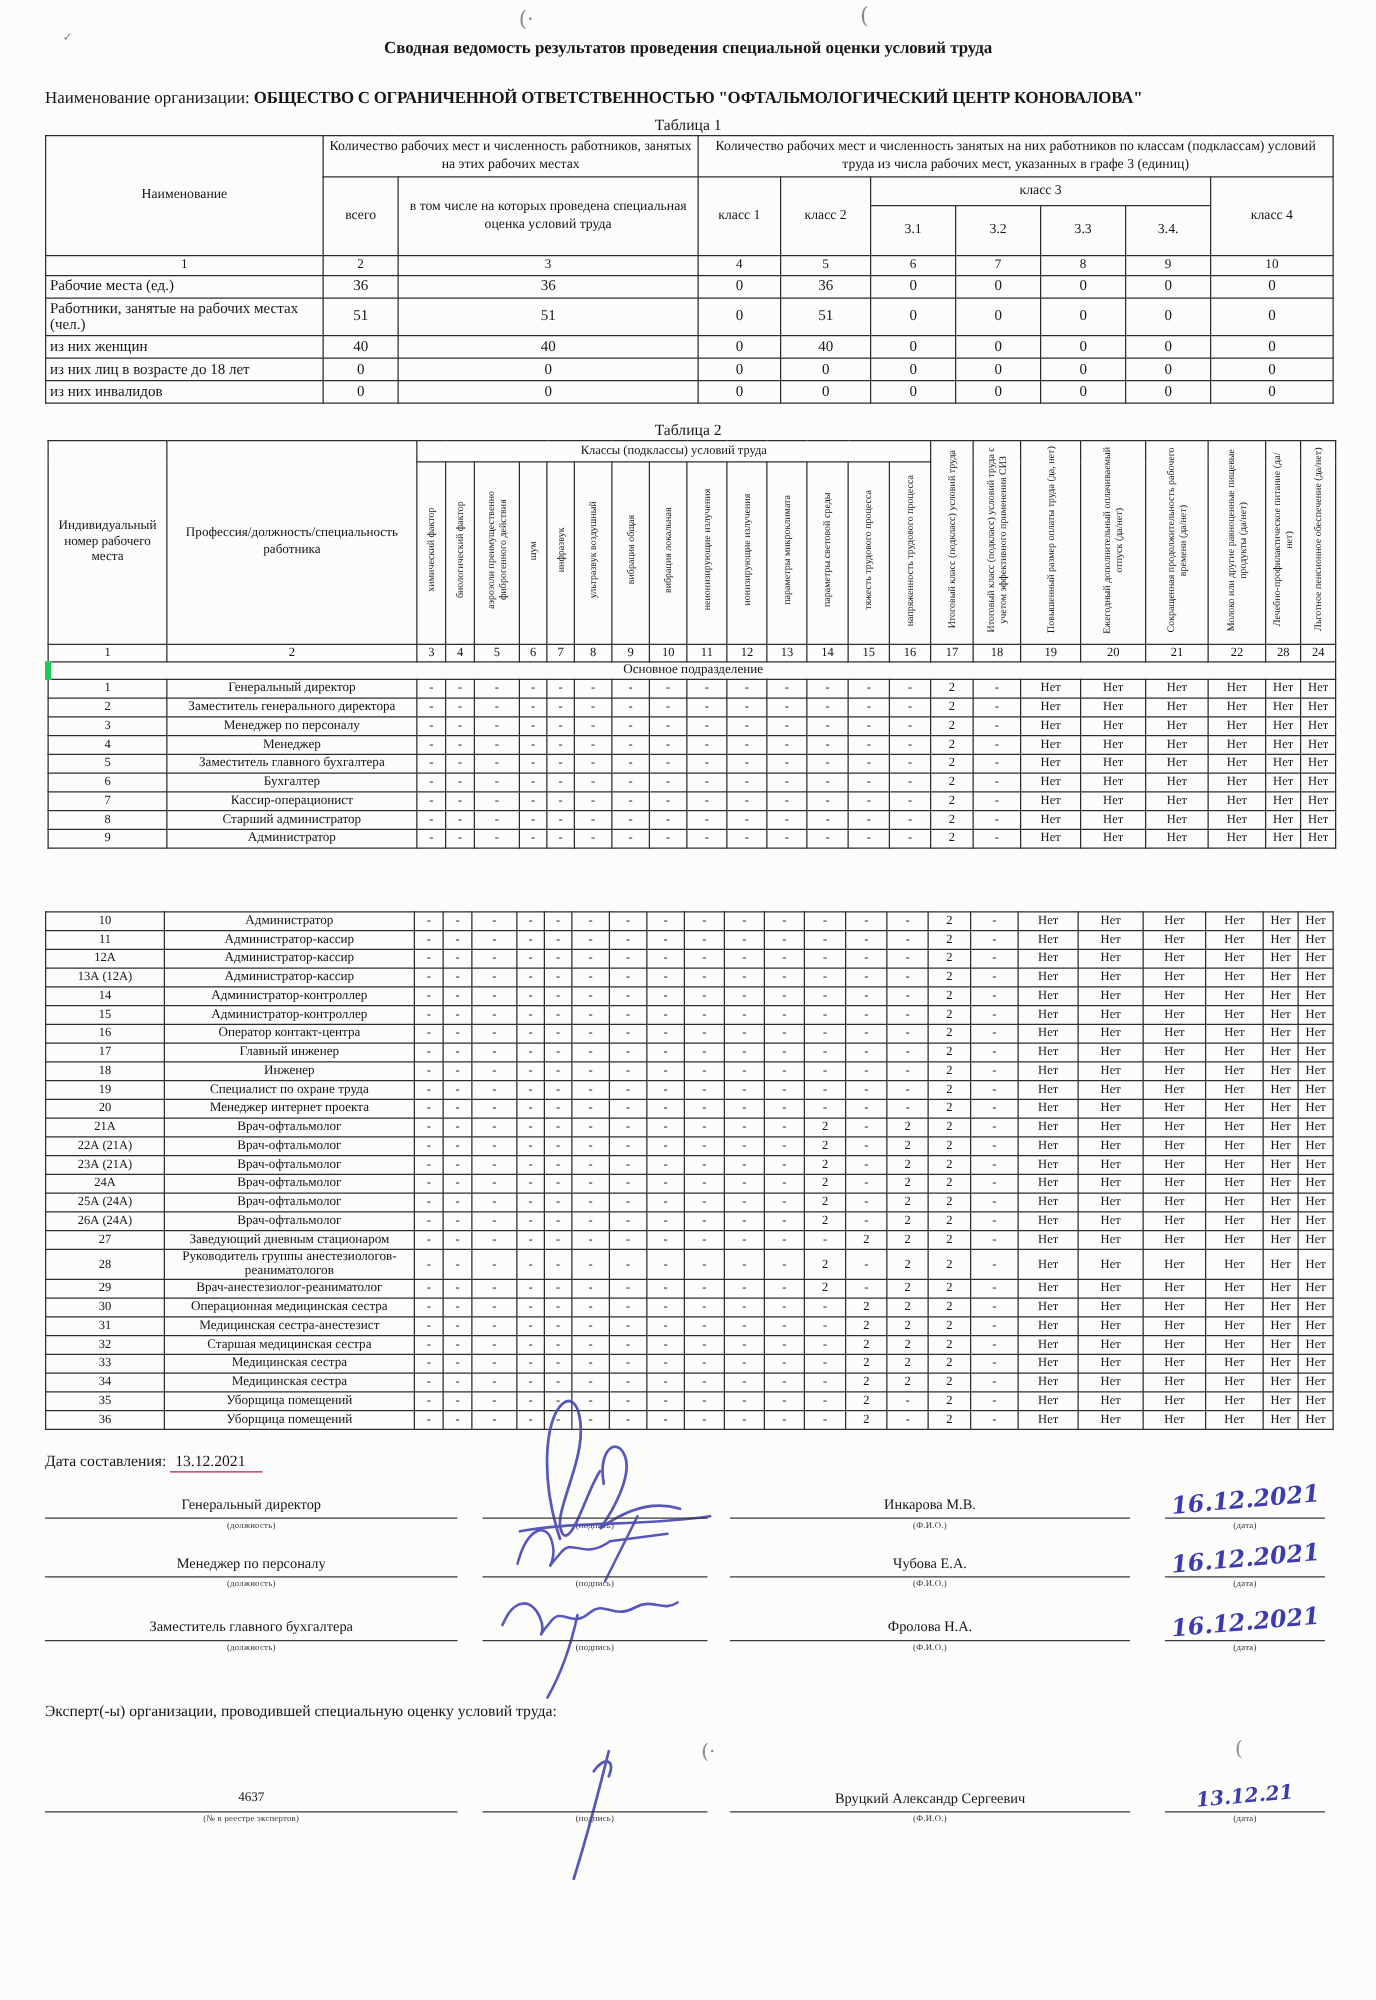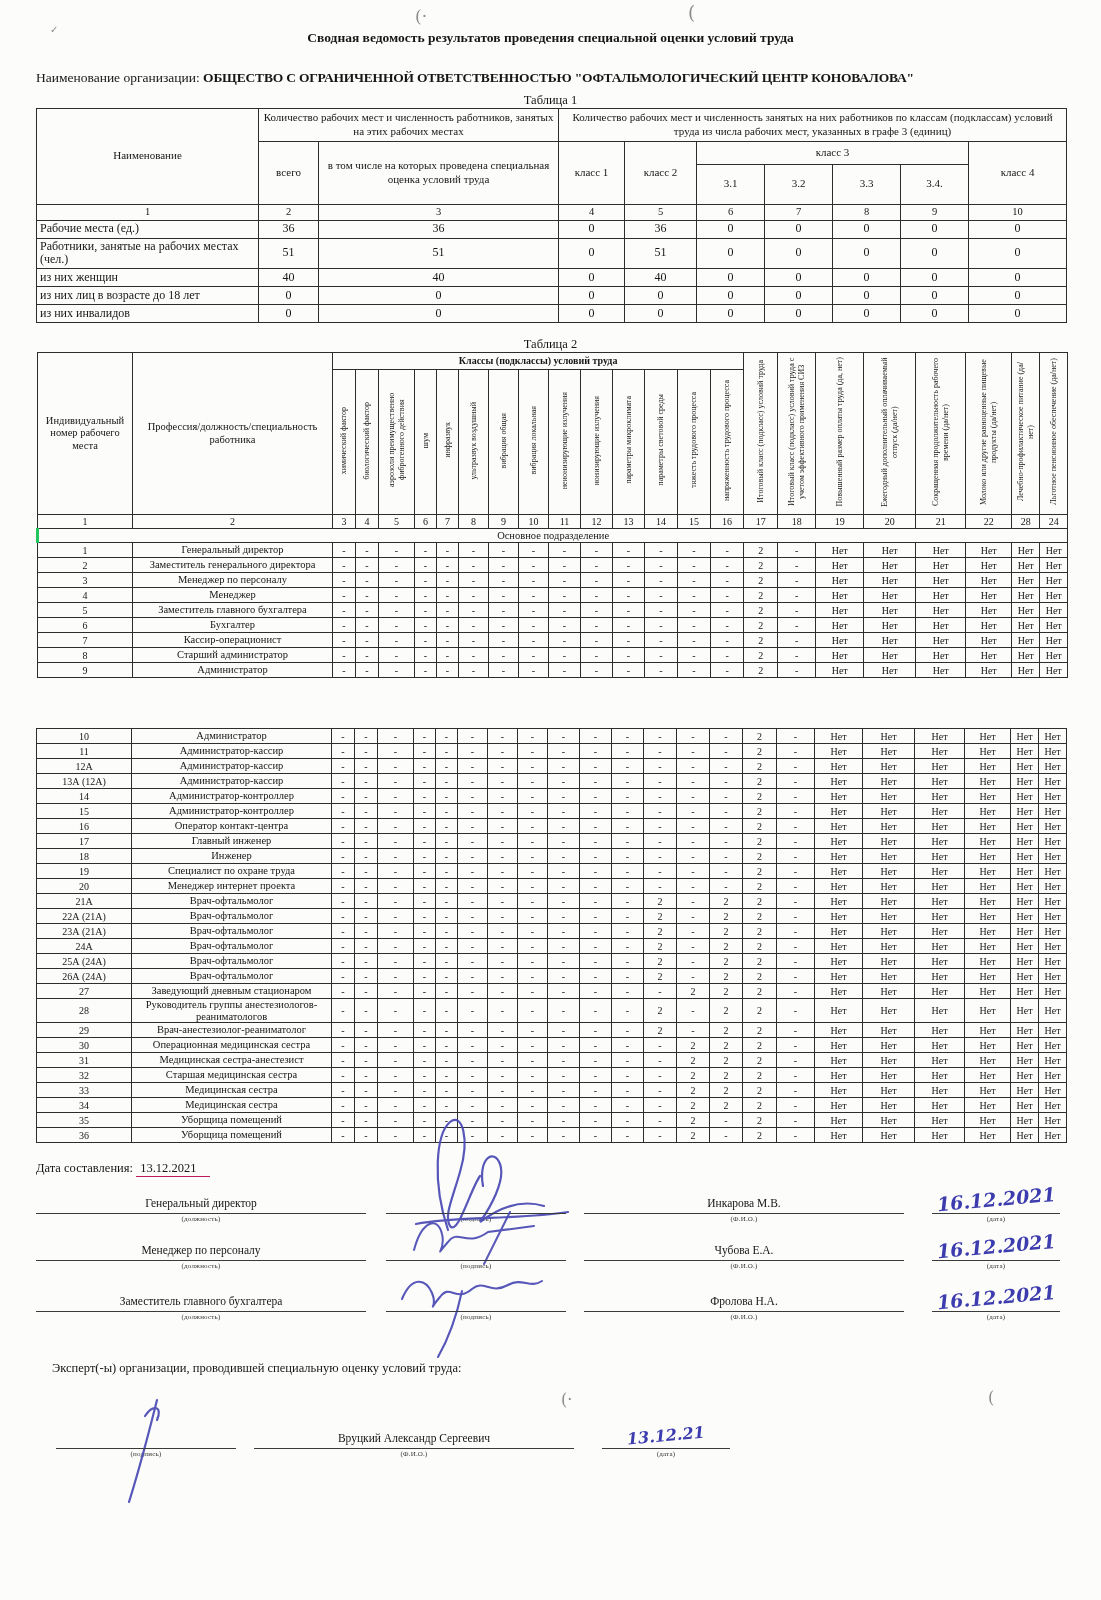--- a/index.html
+++ b/index.html
@@ -21,21 +21,21 @@
   .t1 th{font-size:11px;padding:2px 3px;vertical-align:middle;text-align:center;line-height:1.25;}
   .t1 td{font-size:12px;text-align:center;padding:1px 3px;height:15px;line-height:1.15;}
   .t1 td.lft{text-align:left;}
   .t1 tr.nums td{font-size:10.5px;height:13px;}
 
   
   .t2 th{font-size:10.5px;vertical-align:middle;text-align:center;line-height:1.2;}
   .t2 td{font-size:10px;text-align:center;height:14px;line-height:1.1;}
   .t2 td:nth-child(2){font-size:10.5px;}
   .t2 tr.nums td{font-size:10px;height:13px;}
-  .t2 tr.section td{font-size:10.5px;height:13px;border-left:3px solid #22c55e;}
+  .t2 tr.section td{font-size:10.5px;height:13px;border-left:5px solid #22c55e;}
   th.rot{height:140px;vertical-align:middle;padding:2px 0;}
   th.rot span{display:inline-block;writing-mode:vertical-rl;transform:rotate(180deg);
       font-size:8px;line-height:1.2;max-height:136px;white-space:normal;}
   th.rot.tall{height:156px;}
   th.rot.tall span{max-height:150px;}
   .gap{height:50px;}
 
   
   .date-line{margin-top:18px;font-size:12.5px;}
   .date-line .u{border-bottom:1px solid #be185d;padding:0 14px 1px 4px;}
@@ -207,21 +207,21 @@
         <col style="width: 52px;">
         <col style="width: 50px;">
         <col style="width: 46px;">
         <col style="width: 28px;">
         <col style="width: 28px;">
       </colgroup>
     <thead>
       <tr>
         <th rowspan="2">Индивидуальный номер рабочего места</th>
         <th rowspan="2">Профессия/должность/специальность работника</th>
-        <th colspan="14" style="height:16px;font-size:10px;font-weight:bold;">Классы (подклассы) условий труда</th>
+        <th colspan="14" style="height:16px;font-size:10px;">Классы (подклассы) условий труда</th>
         <th class="rot tall" rowspan="2"><span>Итоговый класс (подкласс) условий труда</span></th>
         <th class="rot tall" rowspan="2"><span>Итоговый класс (подкласс) условий труда с учетом эффективного применения СИЗ</span></th>
         <th class="rot tall" rowspan="2"><span>Повышенный размер оплаты труда (да, нет)</span></th>
         <th class="rot tall" rowspan="2"><span>Ежегодный дополнительный оплачиваемый отпуск (да/нет)</span></th>
         <th class="rot tall" rowspan="2"><span>Сокращенная продолжительность рабочего времени (да/нет)</span></th>
         <th class="rot tall" rowspan="2"><span>Молоко или другие равноценные пищевые продукты (да/нет)</span></th>
         <th class="rot tall" rowspan="2"><span>Лечебно-профилактическое питание (да/нет)</span></th>
         <th class="rot tall" rowspan="2"><span>Льготное пенсионное обеспечение (да/нет)</span></th>
       </tr>
       <tr>
@@ -1319,25 +1319,29 @@
     <div class="sigcol w-fio">
       <div class="sigval">Фролова Н.А.</div>
       <div class="sigcap">(Ф.И.О.)</div>
     </div>
     <div class="sigcol w-date">
       <div class="sigval"><span class="handdate">16.12.2021</span></div>
       <div class="sigcap">(дата)</div>
     </div>
   </div>
 
-  <div class="sec-heading" style="margin-top:40px;margin-left:16px;">Эксперт(-ы) организации, проводившей специальную оценку условий труда:</div>
+  <div class="sec-heading" style="margin-top:40px;">Эксперт(-ы) организации, проводившей специальную оценку условий труда:</div>
 
   <div class="sigrow" style="margin-top:52px;">
     <span class="artifact" style="left:525px;top:-38px;font-size:16px;">(·</span>
     <span class="artifact" style="left:952px;top:-40px;font-size:16px;">(</span>
+    <div class="sigcol w-pos">
+      <div class="sigval small-num">4637</div>
+      <div class="sigcap">(№ в реестре экспертов)</div>
+    </div>
     <div class="sigcol w-sign">
       <svg class="sig-svg" width="80" height="110" viewBox="0 0 80 110" style="left:55px;bottom:-48px;">
         <g fill="none" stroke="#4a4ab5" stroke-width="2.2" stroke-linecap="round" opacity="0.92">
           <path d="M46,4 C38,36 28,74 18,106"></path>
           <path d="M34,20 C42,8 52,10 46,24"></path>
         </g>
       </svg>
       <div class="sigval"></div>
       <div class="sigcap">(подпись)</div>
     </div>

